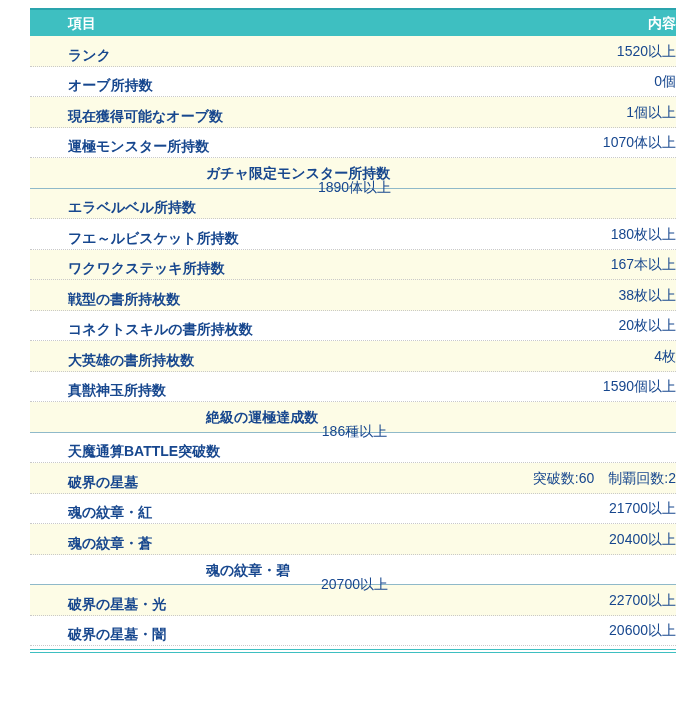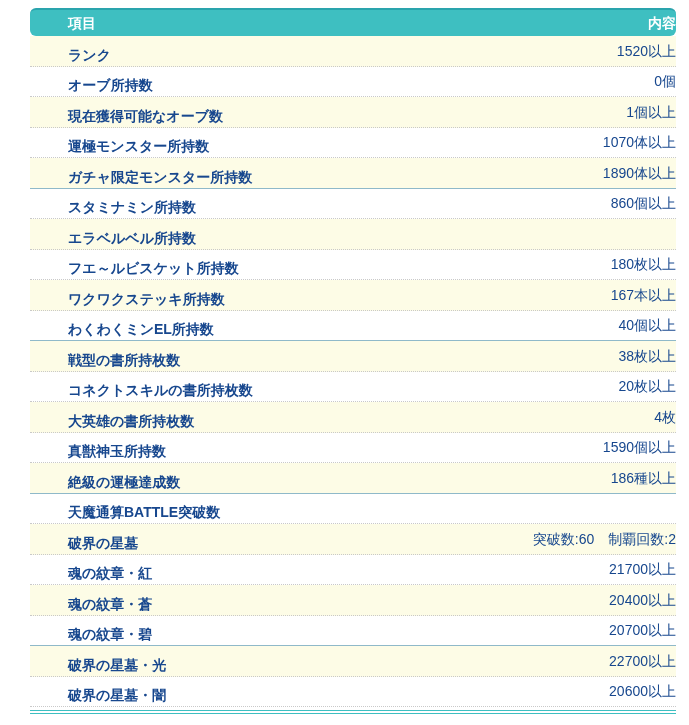--- a/index.html
+++ b/index.html
@@ -35,34 +35,33 @@
   .thead {
     display: flex;
     align-items: center;
     height: 28px;
     background: var(--header-bg);
     border-top: 2px solid var(--header-top-line);
     color: var(--header-text);
     font-weight: bold;
     font-size: 14px;
     line-height: 1;
-    border-radius: 6px;
   }
   .row {
     display: flex;
     align-items: center;
     height: 30.5px;
     font-size: 14px;
     line-height: 1;
     color: var(--text);
     border-bottom: 1px dotted var(--dotted-divider);
   }
   .row.alt   { background: var(--row-alt-bg); }
   .row.plain { background: var(--row-bg); }
-  .row.section-end { border-bottom: 1px solid var(--section-divider); }
+  .row.section-end { border-bottom: 1px solid var(--section-divider); flex-direction: column; }
   .col-item {
     width: 370px;
     padding-left: 38px;
     flex: 0 0 auto;
   }
   .col-value {
     flex: 1 1 auto;
     padding-left: 3px;
     text-align: right;
   }
@@ -96,43 +95,35 @@
   <div class="row plain">
     <div class="col-item cell-item">運極モンスター所持数</div>
     <div class="col-value cell-value">1070体以上</div>
   </div>
 
   <div class="row alt section-end">
     <div class="col-item cell-item">ガチャ限定モンスター所持数</div>
     <div class="col-value cell-value">1890体以上</div>
   </div>
 
-  <div class="row plain">
-    <div class="col-item cell-item">スタミナミン所持数</div>
-    <div class="col-value cell-value">860個以上</div>
-  </div>
 
   <div class="row alt">
     <div class="col-item cell-item">エラベルベル所持数</div>
   </div>
 
   <div class="row plain">
     <div class="col-item cell-item">フエ～ルビスケット所持数</div>
     <div class="col-value cell-value">180枚以上</div>
   </div>
 
   <div class="row alt">
     <div class="col-item cell-item">ワクワクステッキ所持数</div>
     <div class="col-value cell-value">167本以上</div>
   </div>
 
-  <div class="row plain section-end">
-    <div class="col-item cell-item">わくわくミンEL所持数</div>
-    <div class="col-value cell-value">40個以上</div>
-  </div>
 
   <div class="row alt">
     <div class="col-item cell-item">戦型の書所持枚数</div>
     <div class="col-value cell-value">38枚以上</div>
   </div>
 
   <div class="row plain">
     <div class="col-item cell-item">コネクトスキルの書所持枚数</div>
     <div class="col-value cell-value">20枚以上</div>
   </div>

